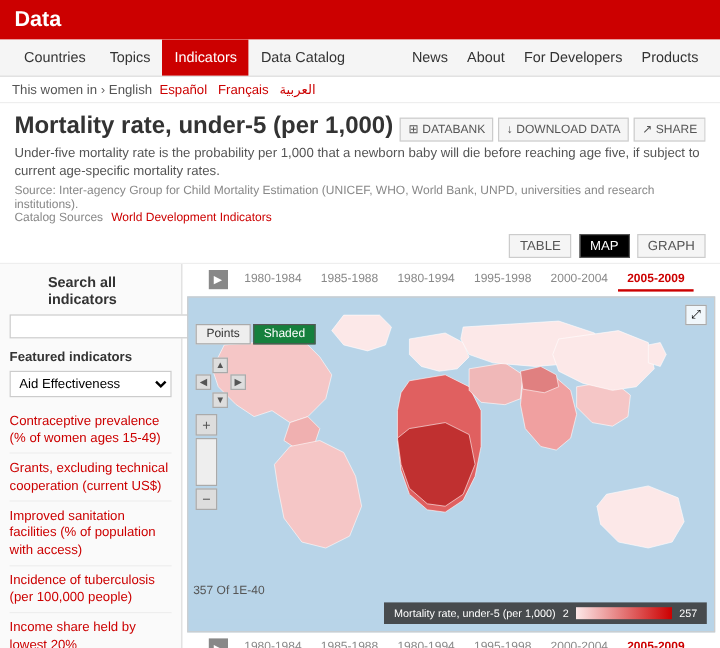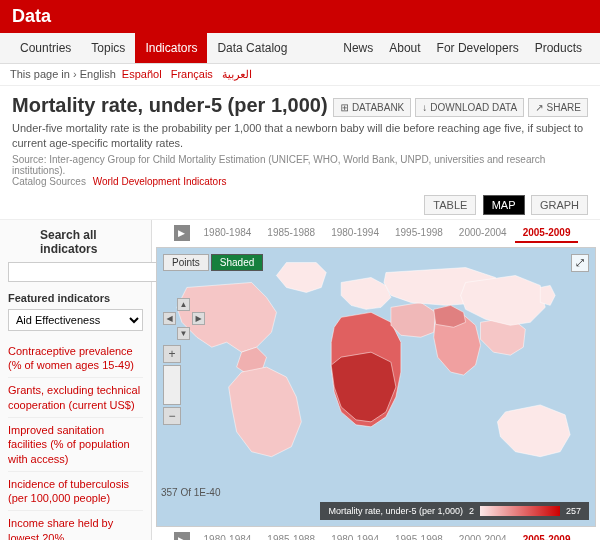--- a/index.html
+++ b/index.html
@@ -47,21 +47,21 @@
     .map-area { flex: 1; padding: 4px; position: relative; }
 
     
     .time-slider { display: flex; align-items: center; justify-content: center; gap: 0; margin-bottom: 4px; }
     .time-period { font-size: 10px; color: #888; padding: 3px 8px; cursor: pointer; border-bottom: 2px solid transparent; }
     .time-period.active { color: #c00; border-bottom: 2px solid #c00; font-weight: bold; }
     .time-play { width: 16px; height: 16px; background: #888; color: #fff; border: none; font-size: 9px; cursor: pointer; margin-right: 6px; }
 
     
     .map-container { position: relative; background: #b8d4e8; border: 1px solid #ccc; height: 280px; overflow: hidden; }
-    .map-type-btns { position: absolute; top: 6px; left: 6px; z-index: 10; display: flex; gap: 2px; }
+    .map-type-btns { position: absolute; top: 22px; left: 6px; z-index: 10; display: flex; gap: 2px; }
     .map-type-btn { font-size: 10px; border: 1px solid #aaa; background: #eee; padding: 2px 8px; cursor: pointer; color: #333; }
     .map-type-btn.active { background: #15803d; color: #fff; border-color: #555; }
 
     .zoom-controls { position: absolute; left: 6px; top: 50px; z-index: 10; display: flex; flex-direction: column; gap: 1px; }
     .pan-cross { width: 42px; height: 42px; position: relative; margin-bottom: 4px; }
     .pan-btn { position: absolute; width: 13px; height: 13px; background: #ddd; border: 1px solid #aaa; font-size: 8px; cursor: pointer; display: flex; align-items: center; justify-content: center; color: #555; }
     .pan-up { top: 0; left: 14px; }
     .pan-down { bottom: 0; left: 14px; }
     .pan-left { left: 0; top: 14px; }
     .pan-right { right: 0; top: 14px; }
@@ -96,21 +96,21 @@
   <a>Data Catalog</a>
   <div class="nav-right">
     <a>News</a>
     <a>About</a>
     <a>For Developers</a>
     <a>Products</a>
   </div>
 </div>
 
 <div class="lang-bar">
-  <span>This page in</span> ›
+  <span>This women in</span> ›
   <span>English</span>
   <a>Español</a>
   <a>Français</a>
   <a>العربية</a>
 </div>
 
 <div class="page-title-section">
   <div style="overflow:hidden">
     <div class="action-buttons">
       <button class="action-btn">

